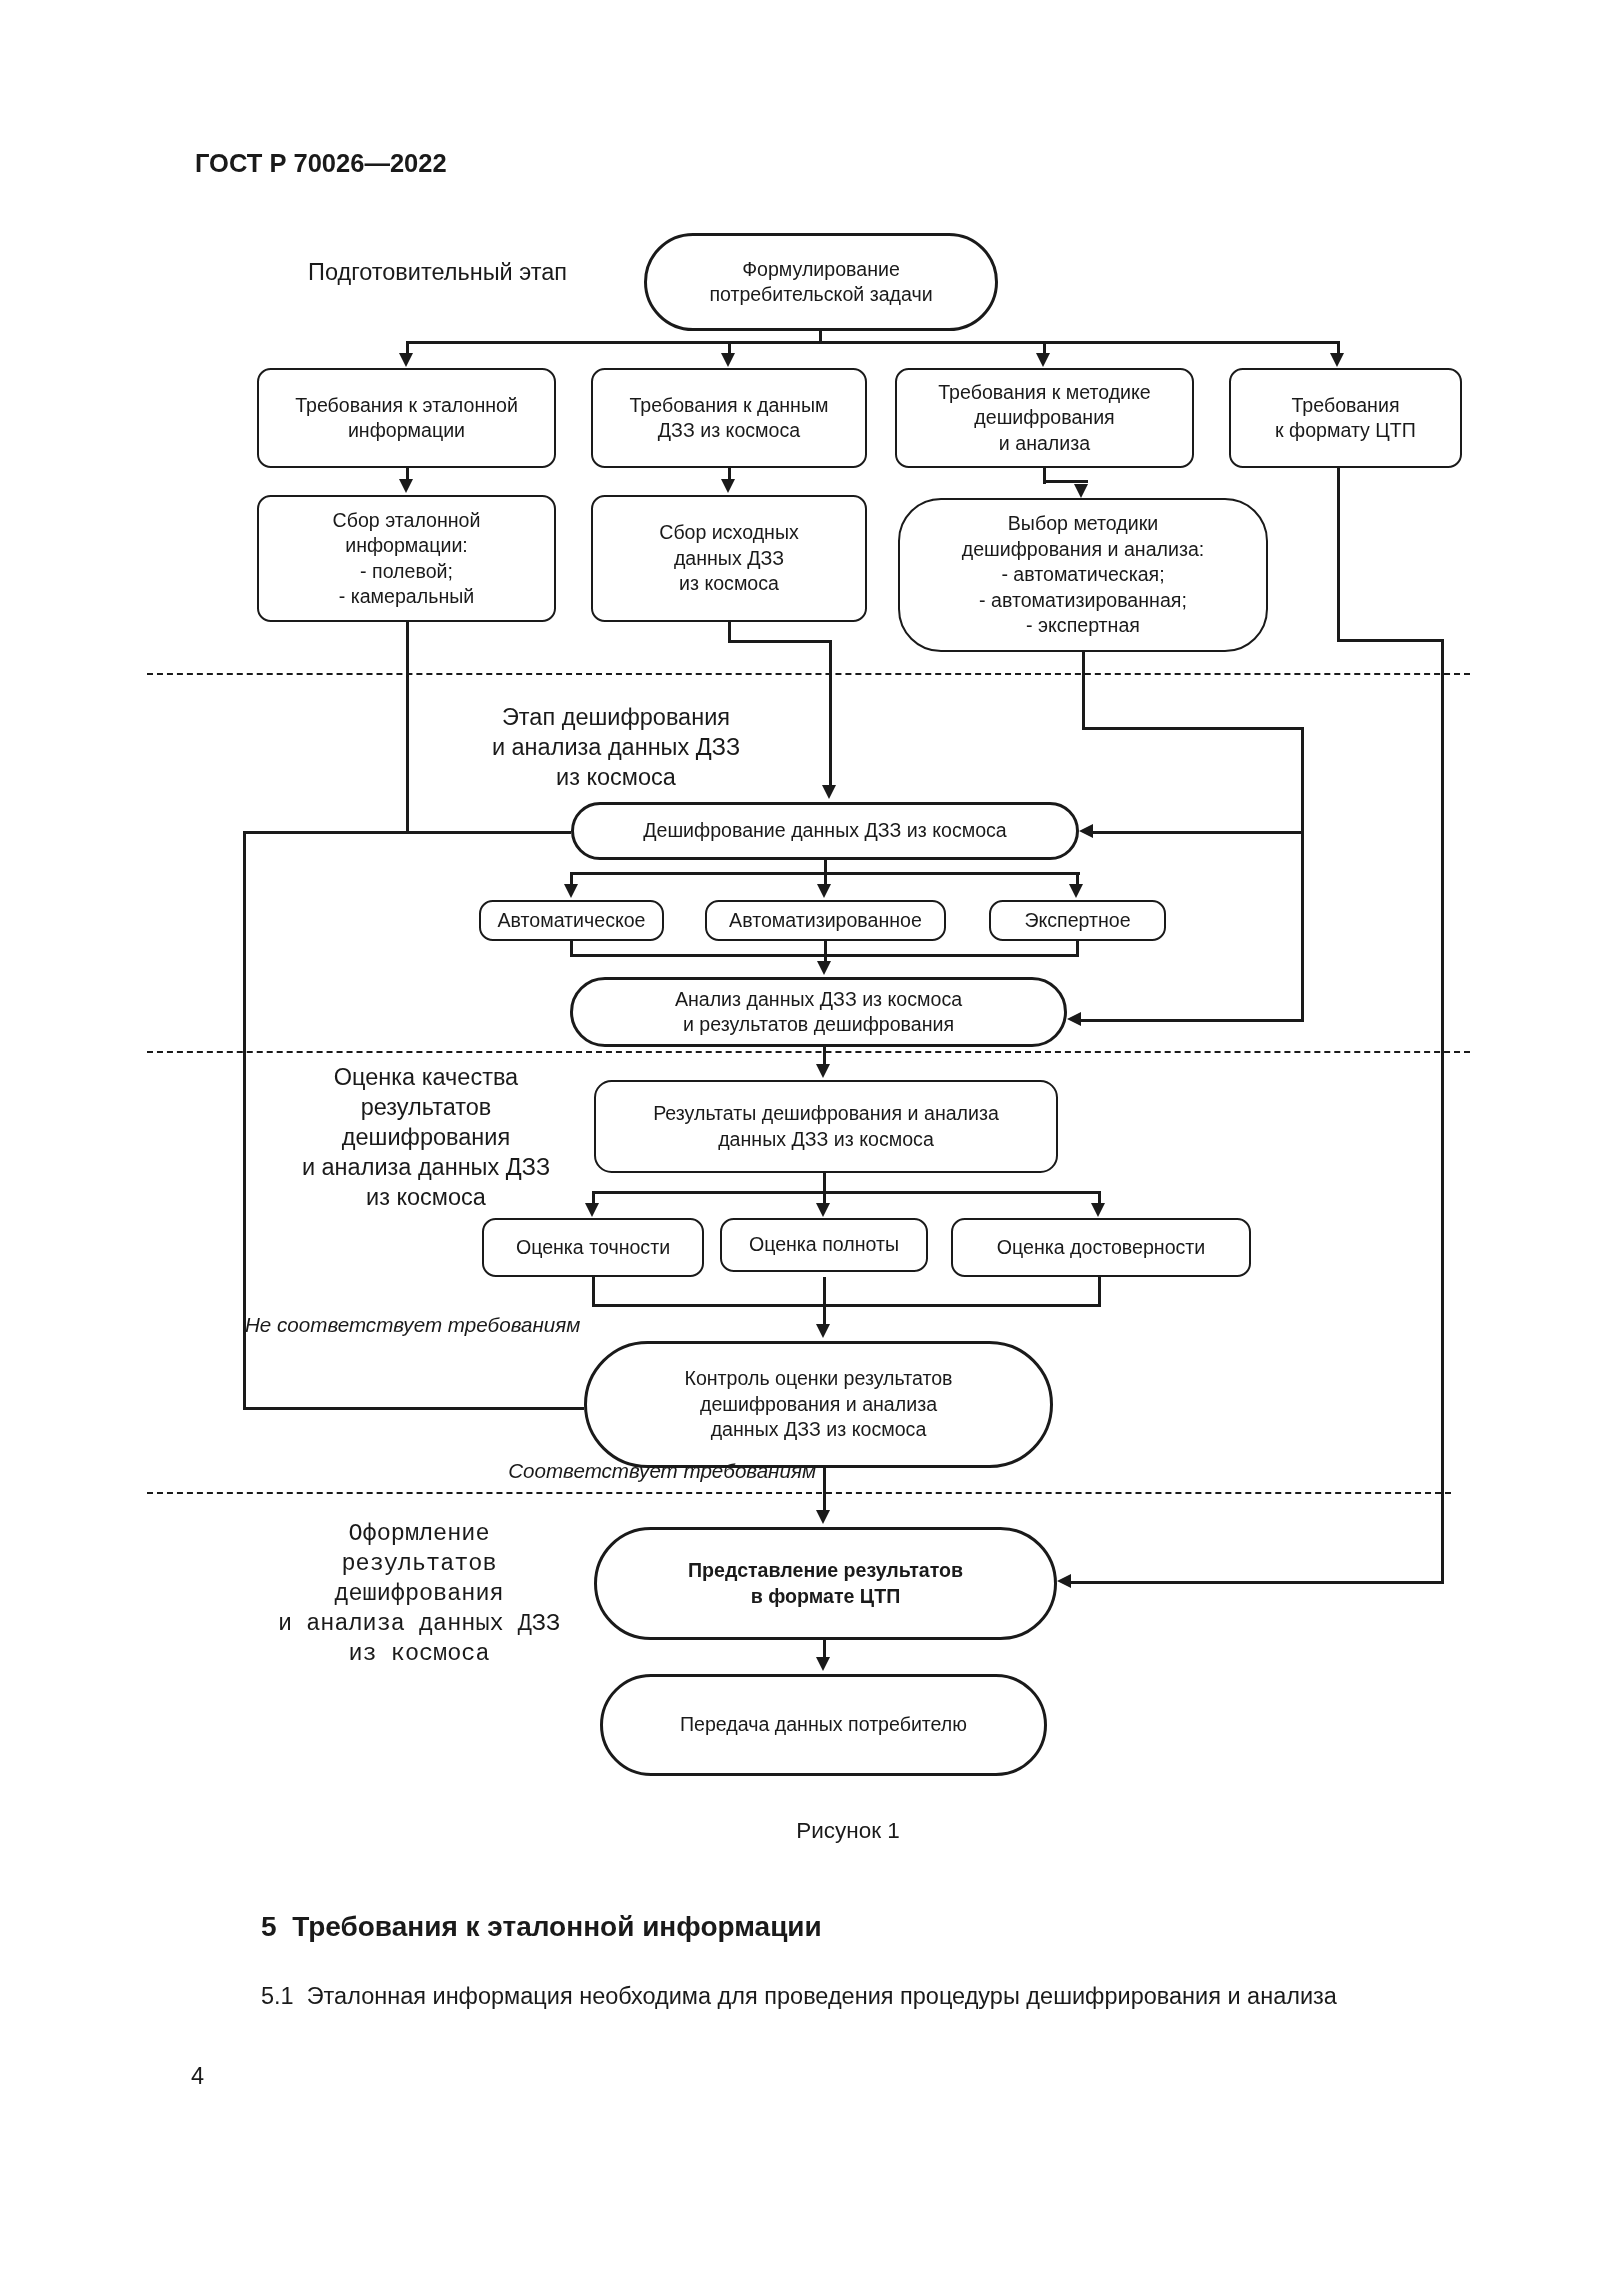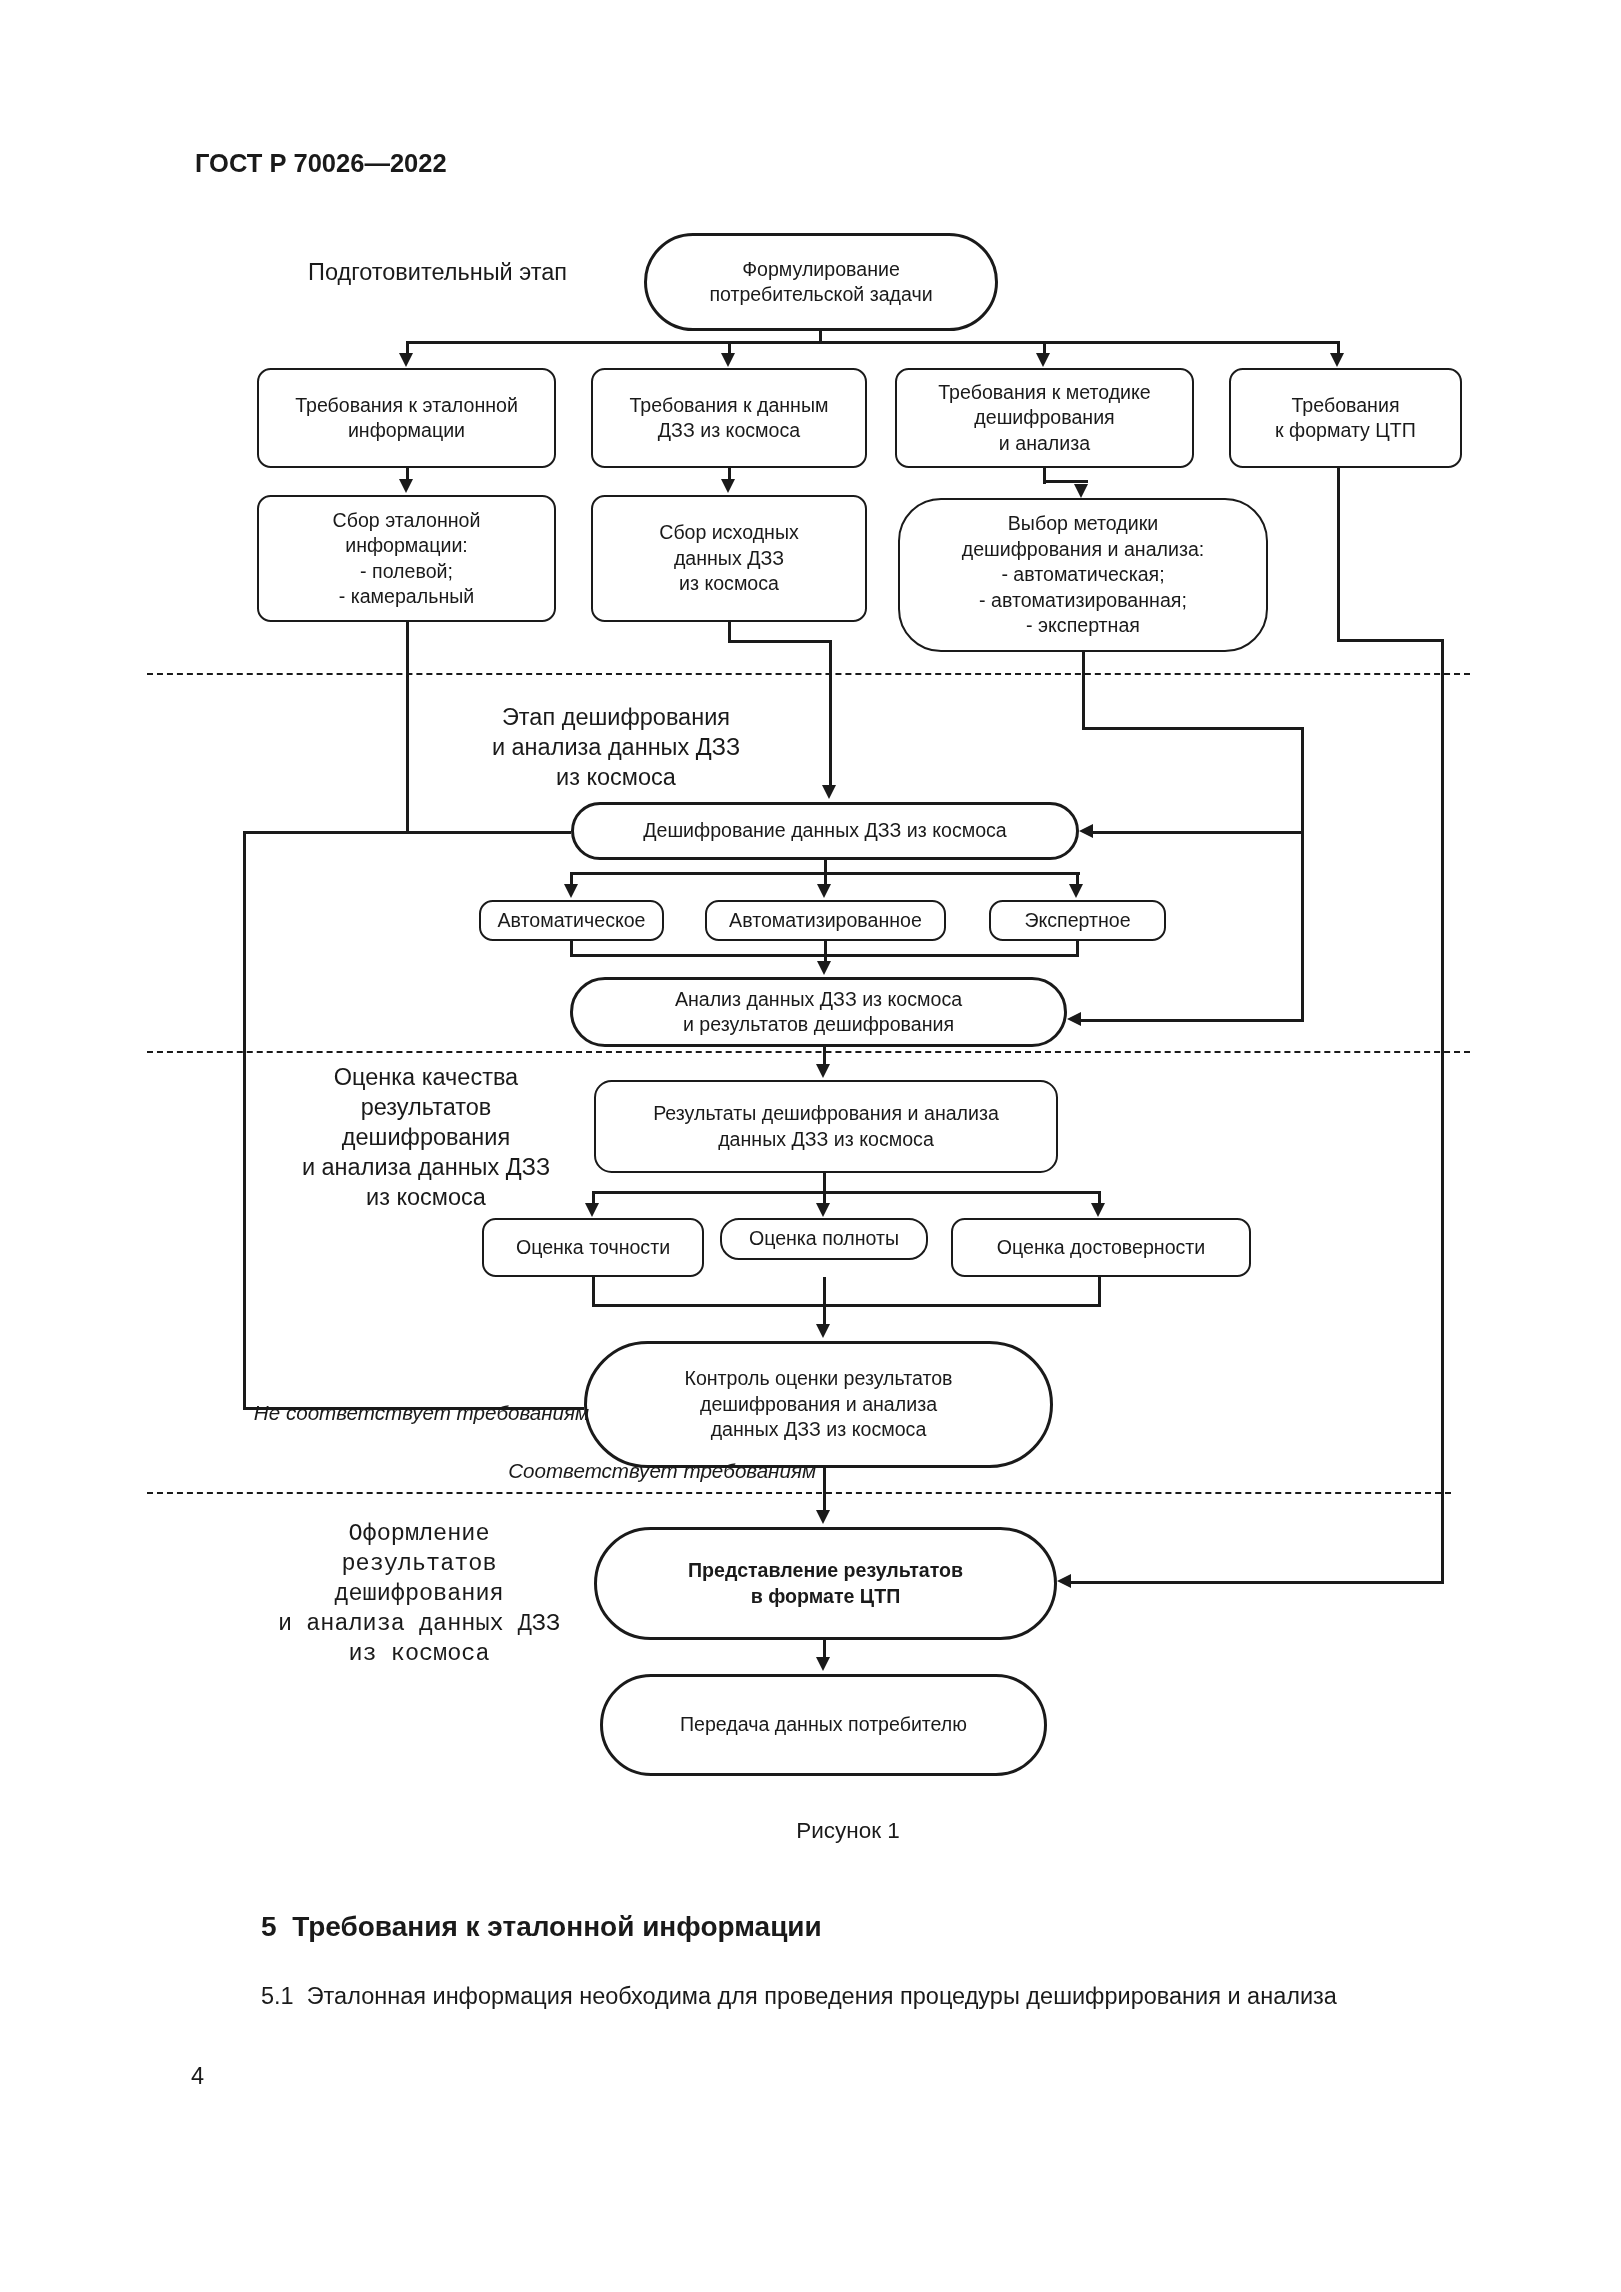--- a/index.html
+++ b/index.html
@@ -162,33 +162,33 @@
   <div class="node r14" style="left:705px;top:900px;width:241px;height:41px;padding:0 3.9px;">Автоматизированное</div>
   <div class="node r14" style="left:989px;top:900px;width:177px;height:41px;padding:0 3.9px;">Экспертное</div>
 
   <div class="node stad" style="left:570px;top:977px;width:497px;height:70px;">Анализ данных ДЗЗ из космоса
 и результатов дешифрования</div>
 
   <div class="node r14" style="left:594px;top:1080px;width:464px;height:93px;border-radius:17.6px;">Результаты дешифрования и анализа
 данных ДЗЗ из космоса</div>
 
   <div class="node r14" style="left:482px;top:1218px;width:222px;height:59px;">Оценка точности</div>
-  <div class="node r14" style="left:720px;top:1218px;width:208px;height:42px;border-radius:19px;">Оценка полноты</div>
+  <div class="node r14" style="left:720px;top:1218px;width:208px;height:54px;">Оценка полноты</div>
   <div class="node r14" style="left:951px;top:1218px;width:300px;height:59px;">Оценка достоверности</div>
 
   <div class="node stad" style="left:584px;top:1341px;width:469px;height:127px;">Контроль оценки результатов
 дешифрования и анализа
 данных ДЗЗ из космоса</div>
 
   <div class="node stad" style="left:594px;top:1527px;width:463px;height:113px;font-weight:bold;">Представление результатов
 в формате ЦТП</div>
 
   <div class="node stad" style="left:600px;top:1674px;width:447px;height:102px;">Передача данных потребителю</div>
 
-  <div class="ital" style="left:245px;top:1401px;width:353px;text-align:center;">Не соответствует требованиям</div>
+  <div class="ital" style="left:245px;top:1313px;width:353px;text-align:left;">Не соответствует требованиям</div>
   <div class="ital" style="left:490px;top:1459px;width:326px;text-align:right;">Соответствует требованиям</div>
 
   <div class="abs" style="left:701px;top:1818px;width:294px;text-align:center;font-size:22.5px;">Рисунок 1</div>
 
   <div class="doc" style="left:261px;top:1911px;font-size:28px;font-weight:bold;">5  Требования к эталонной информации</div>
   <div class="doc" style="left:261px;top:1983px;font-size:23.5px;">5.1  Эталонная информация необходима для проведения процедуры дешифрирования и анализа</div>
 
   <div class="abs" style="left:191px;top:2063px;font-size:23.5px;">4</div>
 
 </div>

